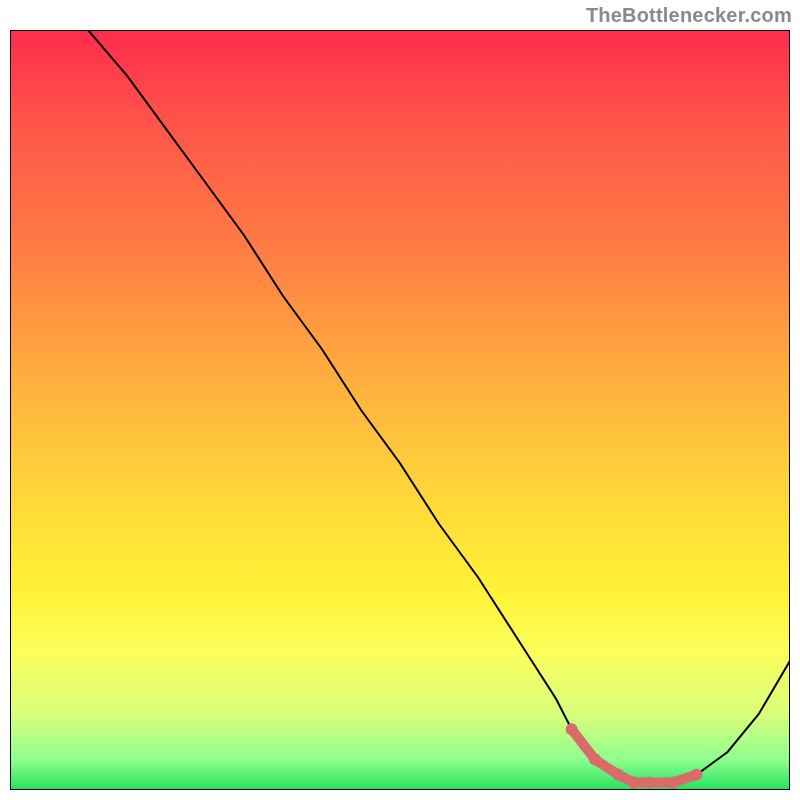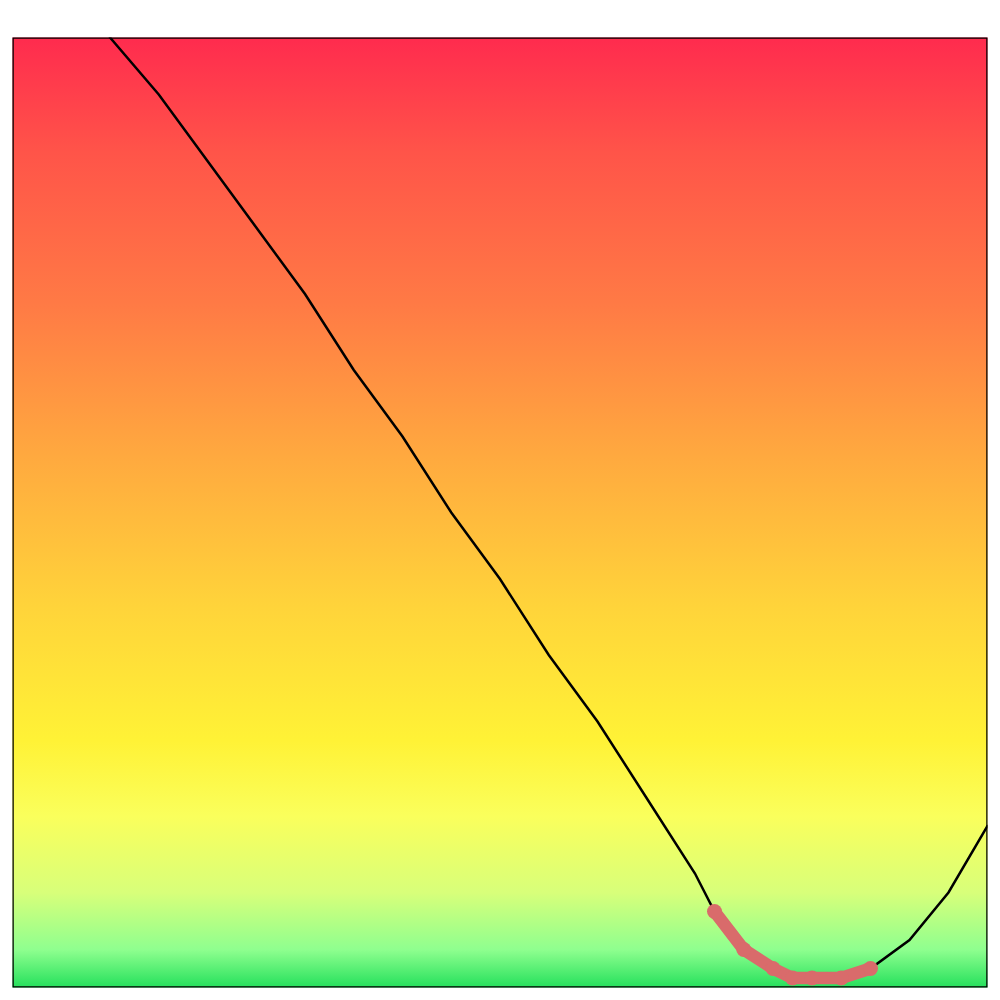--- a/index.html
+++ b/index.html
@@ -66,20 +66,21 @@
     left: 0;
     top: 0;
     width: 780px;
     height: 760px;
   }
 </style>
 </head>
 <body>
 
 <div class="wrap">
+  <div class="attribution">TheBottlenecker.com</div>
 
   <div class="plot">
     <div class="gradient-fill"></div>
     <div class="border"></div>
     <svg class="curve" viewBox="0 0 780 760" preserveAspectRatio="none">
       <path fill="none" stroke="#000000" stroke-width="2" stroke-linecap="round" d="M78.0 0.0 L117.0 45.6 L156.0 98.8 L195.0 152.0 L234.0 205.2 L273.0 266.0 L312.0 319.2 L351.0 380.0 L390.0 433.2 L429.0 494.0 L468.0 547.2 L507.0 608.0 L546.0 668.8 L561.6 699.2 L585.0 729.6 L608.4 744.8 L624.0 752.4 L639.6 752.4 L663.0 752.4 L686.4 744.8 L717.6 722.0 L748.8 684.0 L780.0 630.8"></path>
       <path fill="none" stroke="#d96b6b" stroke-width="10" stroke-linecap="round" d="M561.6 699.2 L585.0 729.6 L608.4 744.8 L624.0 752.4 L639.6 752.4 L663.0 752.4 L686.4 744.8"></path>
       <g>
           <circle cx="561.6" cy="699.2" r="6" fill="#d96b6b"></circle>
           <circle cx="585.0" cy="729.6" r="6" fill="#d96b6b"></circle>

